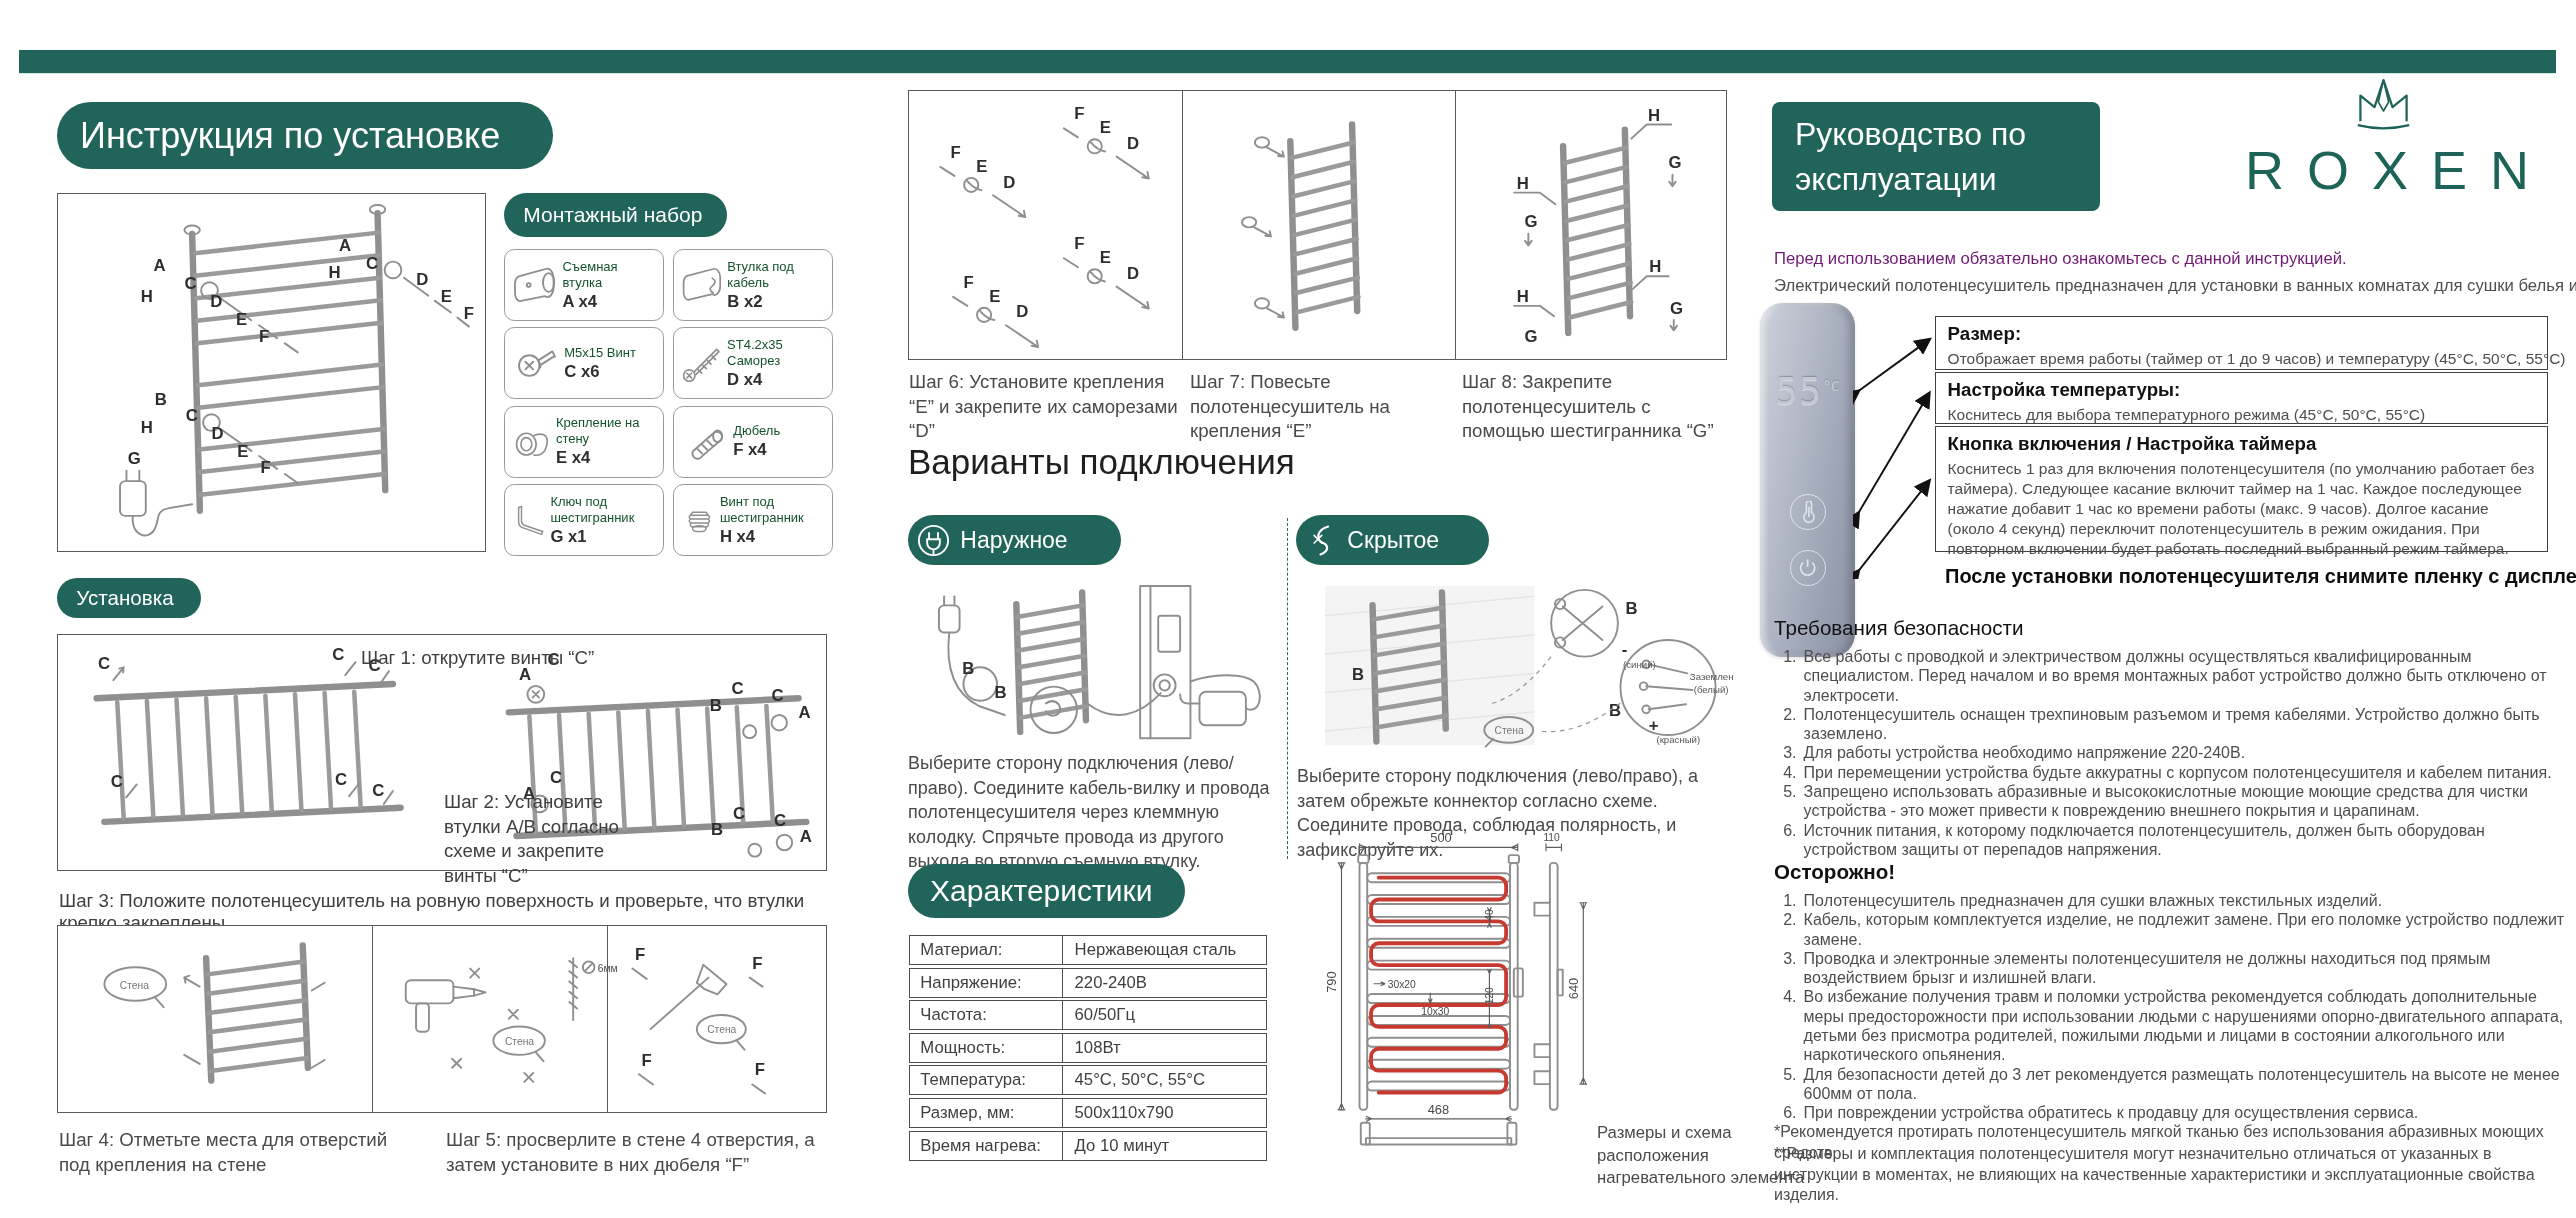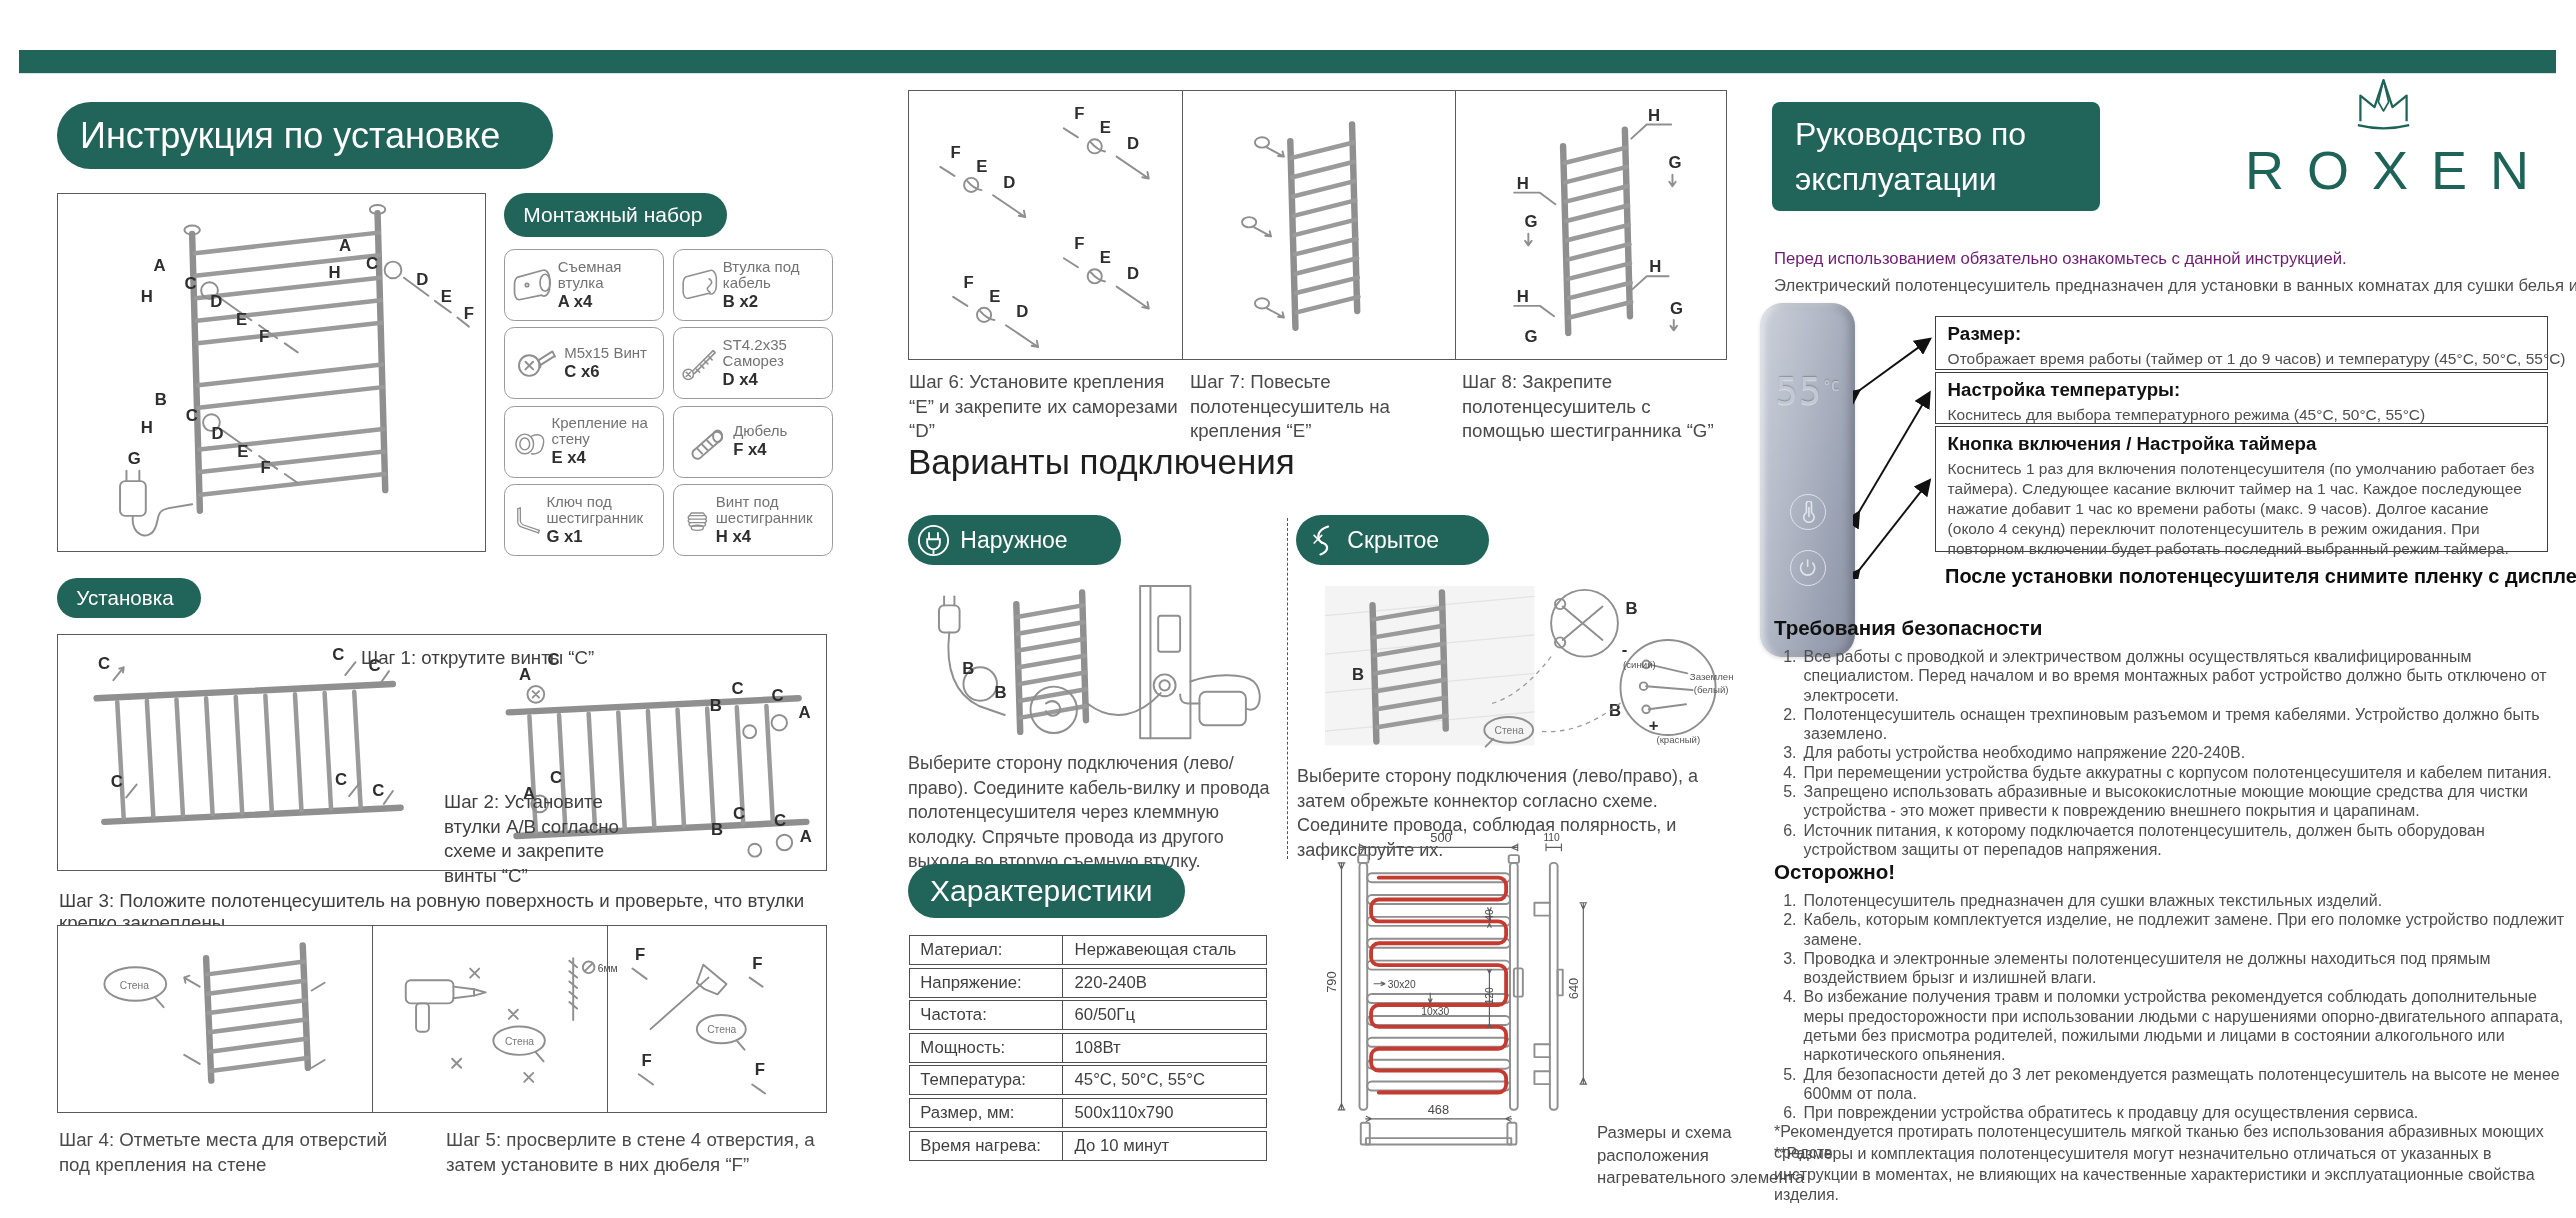--- a/index.html
+++ b/index.html
@@ -22,21 +22,21 @@
   .wiretxt{font-size:15px;fill:#555;}
   .art{stroke:#8f8f8f;fill:none;stroke-width:3;stroke-linecap:round;stroke-linejoin:round;}
   .artb{stroke:#8f8f8f;fill:none;stroke-width:10;stroke-linecap:round;}
   .artr{stroke:#9a9a9a;fill:none;stroke-width:7;stroke-linecap:round;}
   .dim{stroke:#5f5f5f;fill:none;stroke-width:1.8;}
   .red{stroke:#c63a30;fill:none;stroke-width:6;stroke-linecap:round;stroke-linejoin:round;}
   .part{
     position:relative;border:1.3px solid #9a9a9a;border-radius:10.3px;background:#fff;
     width:160px;height:72px;box-sizing:border-box;display:flex;align-items:center;padding:3.9px 5.2px;
   }
-  .pname{font-size:15px;color:#737373;line-height:16px;}
+  .pname{font-size:13px;color:#14532d;line-height:16px;}
   .pcount{font-size:16.7px;color:#2f2f2f;font-weight:bold;margin-top:1px;}
   .srow{display:flex;border:1.3px solid #4f4f4f;height:30px;box-sizing:border-box;margin-bottom:2.6px;background:#fff;}
   .sl{width:153px;border-right:1.3px solid #4f4f4f;display:flex;align-items:center;padding-left:10.3px;font-size:16.7px;color:#3f3f3f;box-sizing:border-box;}
   .sv{flex:1;display:flex;align-items:center;padding-left:11.6px;font-size:16.7px;color:#3f3f3f;}
   .ibox{position:absolute;left:1935px;width:613px;border:1.6px solid #3f3f3f;box-sizing:border-box;background:#fff;padding:6.4px 11.6px;}
   .ibt{font-size:18.7px;font-weight:bold;color:#111;margin-bottom:3.9px;}
   .ibd{font-size:15.5px;color:#4e4e4e;line-height:20px;white-space:nowrap;}
   .ibd.wrap{white-space:normal;}
   ol{margin:0;padding-left:27px;}
   ol li{font-size:16px;line-height:19.3px;color:#4e4e4e;padding-left:2.6px;}
@@ -666,21 +666,21 @@
   <div class="ibt">Настройка температуры:</div>
   <div class="ibd">Коснитесь для выбора температурного режима (45°C, 50°C, 55°C)</div>
 </div>
 <div class="ibox" style="top:426px;height:126px;">
   <div class="ibt">Кнопка включения / Настройка таймера</div>
   <div class="ibd wrap">Коснитесь 1 раз для включения полотенцесушителя (по умолчанию работает без таймера). Следующее касание включит таймер на 1 час. Каждое последующее нажатие добавит 1 час ко времени работы (макс. 9 часов). Долгое касание (около 4 секунд) переключит полотенцесушитель в режим ожидания. При повторном включении будет работать последний выбранный режим таймера.</div>
 </div>
 
 <div class="abs" style="left:1945px;top:565px;font-size:20px;font-weight:bold;color:#0d0d0d;white-space:nowrap;">После установки полотенцесушителя снимите пленку с дисплея.</div>
 
-<div class="abs" style="left:1774px;top:616px;font-size:20.6px;font-weight:bold;color:#111;">Требования безопасности</div>
+<div class="abs" style="left:1774px;top:616px;font-size:20.6px;font-weight:normal;color:#111;">Требования безопасности</div>
 <ol class="abs" style="left:1774px;top:647px;width:773px;">
   <li>Все работы с проводкой и электричеством должны осуществляться квалифицированным специалистом. Перед началом и во время монтажных работ устройство должно быть отключено от электросети.</li>
   <li>Полотенцесушитель оснащен трехпиновым разъемом и тремя кабелями. Устройство должно быть заземлено.</li>
   <li>Для работы устройства необходимо напряжение 220-240В.</li>
   <li>При перемещении устройства будьте аккуратны с корпусом полотенцесушителя и кабелем питания.</li>
   <li>Запрещено использовать абразивные и высококислотные моющие моющие средства для чистки устройства - это может привести к повреждению внешнего покрытия и царапинам.</li>
   <li>Источник питания, к которому подключается полотенцесушитель, должен быть оборудован устройством защиты от перепадов напряжения.</li>
 </ol>
 
 <div class="abs" style="left:1774px;top:860px;font-size:20.6px;font-weight:bold;color:#111;">Осторожно!</div>

